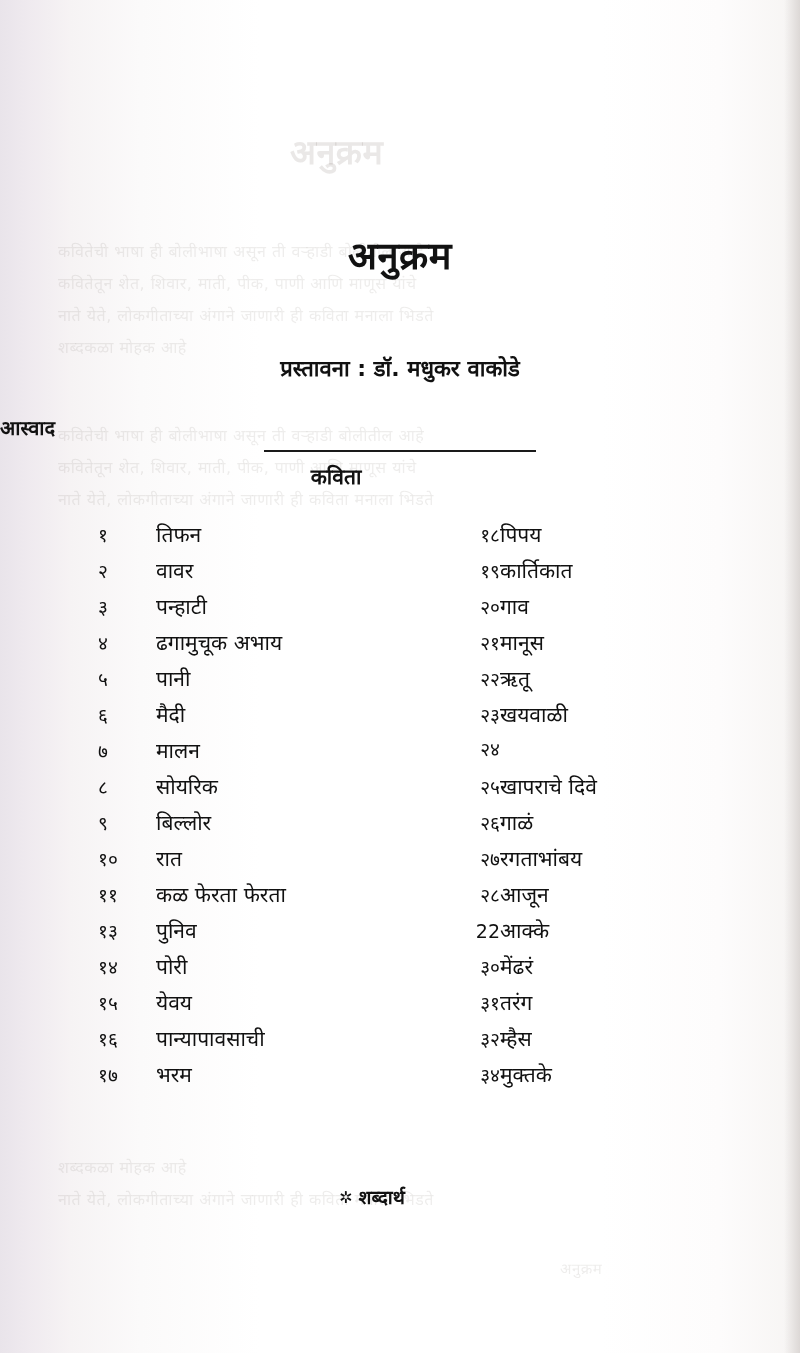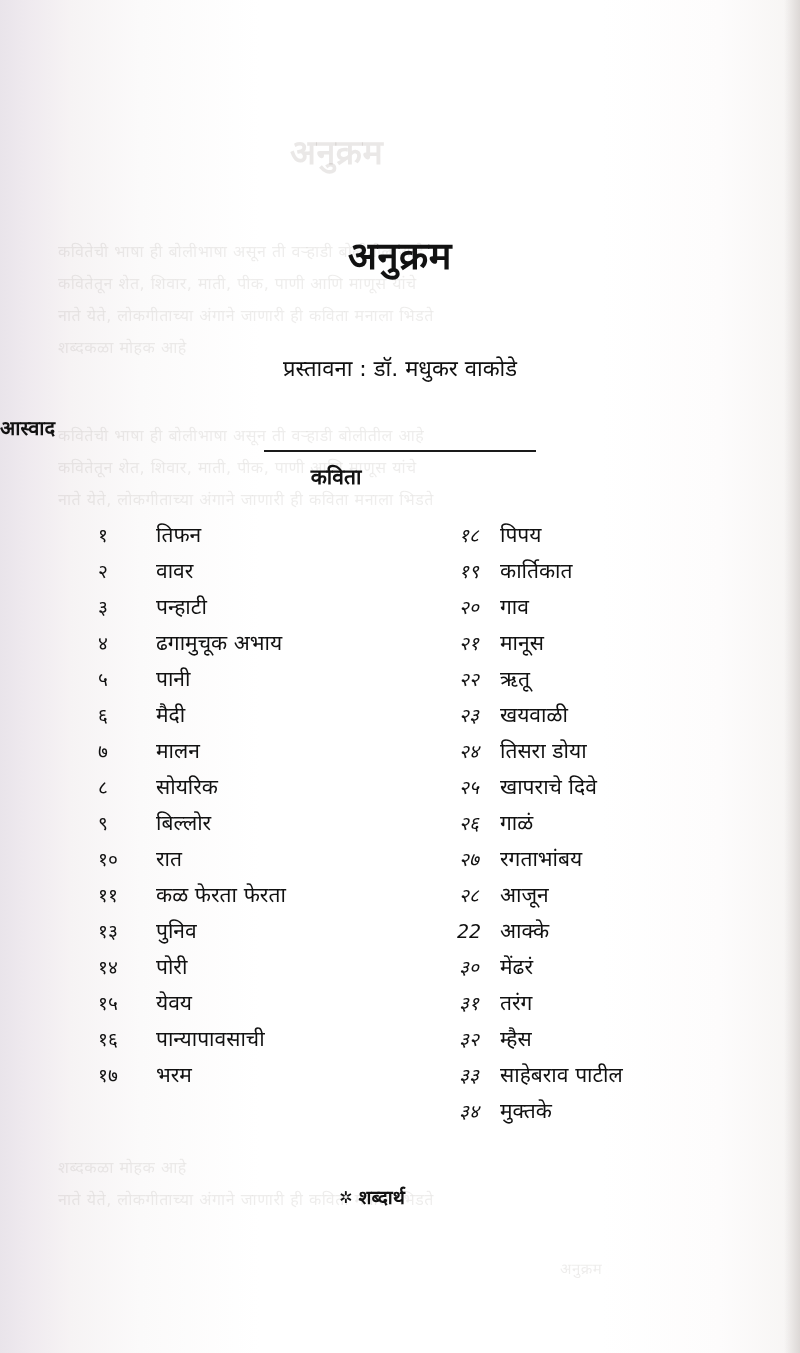--- a/index.html
+++ b/index.html
@@ -77,21 +77,21 @@
     letter-spacing: .5px;
   }
 
   .preface {
     position: absolute;
     top: 352px;
     left: 0;
     width: 800px;
     text-align: center;
     font-size: 22px;
-    font-weight: normal;
+    font-weight: bold;
   }
 
   .section-aaswad {
     position: absolute;
     top: 414px;
     left: 0;
     width: 800px;
     font-size: 20px;
     font-weight: bold;
   }
@@ -133,23 +133,22 @@
     height: 36px;
     font-size: 20px;
   }
   .toc-num {
     width: 58px;
     text-align: left;
     font-size: 19px;
   }
   .col-right .toc-num {
     width: 62px;
-    text-align: center;
+    text-align: right;
     padding-left: 18px;
-    font-style: italic;
   }
   .toc-title {
     flex: 1;
     font-size: 21px;
   }
 
   .footer-note {
     position: absolute;
     top: 1184px;
     left: 0;
@@ -290,21 +289,20 @@
       <div class="toc-row">
           <span class="toc-num">२२</span>
           <span class="toc-title">ऋतू</span>
         </div>
       <div class="toc-row">
           <span class="toc-num">२३</span>
           <span class="toc-title">खयवाळी</span>
         </div>
       <div class="toc-row">
           <span class="toc-num">२४</span>
-          <span class="toc-title">तिसरा डोया</span>
         </div>
       <div class="toc-row">
           <span class="toc-num">२५</span>
           <span class="toc-title">खापराचे दिवे</span>
         </div>
       <div class="toc-row">
           <span class="toc-num">२६</span>
           <span class="toc-title">गाळं</span>
         </div>
       <div class="toc-row">
@@ -323,24 +321,20 @@
           <span class="toc-num">३०</span>
           <span class="toc-title">मेंढरं</span>
         </div>
       <div class="toc-row">
           <span class="toc-num">३१</span>
           <span class="toc-title">तरंग</span>
         </div>
       <div class="toc-row">
           <span class="toc-num">३२</span>
           <span class="toc-title">म्हैस</span>
-        </div>
-      <div class="toc-row">
-          <span class="toc-num">३३</span>
-          <span class="toc-title">साहेबराव पाटील</span>
         </div>
       <div class="toc-row">
           <span class="toc-num">३४</span>
           <span class="toc-title">मुक्तके</span>
         </div>
     </div>
 
   </div>
 
   <div class="footer-note">

